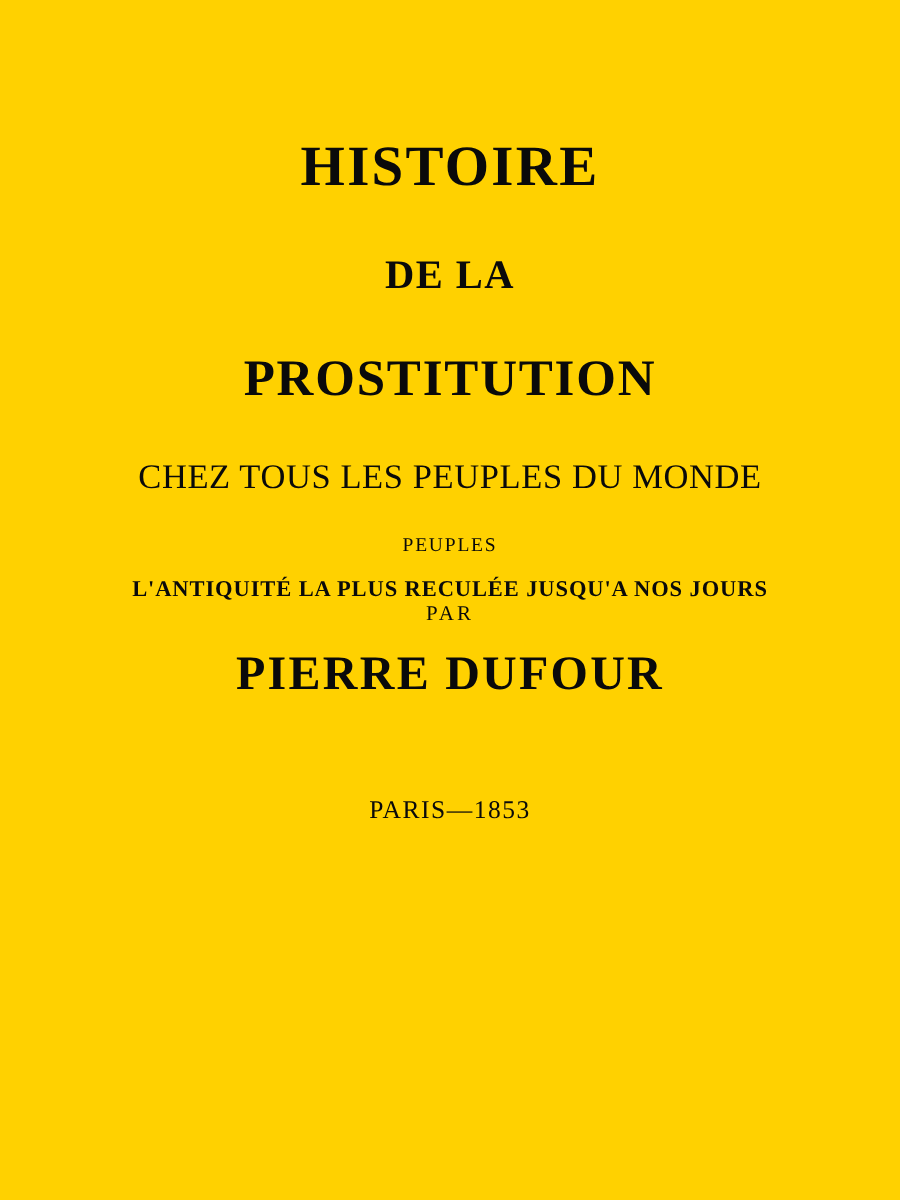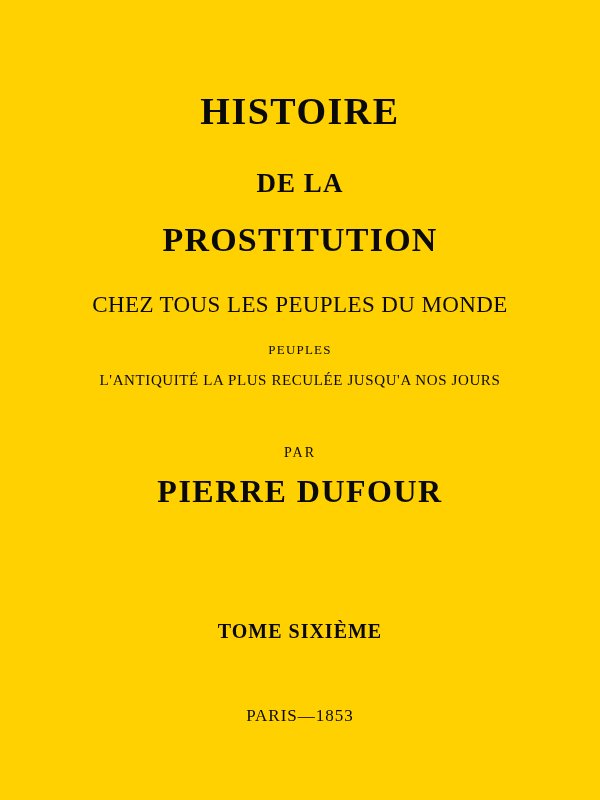--- a/index.html
+++ b/index.html
@@ -36,45 +36,45 @@
     font-size: 27px;
     font-weight: bold;
     letter-spacing: 1px;
     margin-top: 38px;
     text-align: right;
   }
   .title-sub {
     font-size: 34px;
     font-weight: bold;
     letter-spacing: 1.2px;
-    margin-top: 22px;
+    margin-top: 35px;
     text-align: center;
   }
   .subtitle-line {
     font-size: 23px;
     letter-spacing: 0.4px;
     margin-top: 33px;
     text-align: right;
   }
   .depuis {
     font-size: 13px;
     letter-spacing: 1.2px;
     margin-top: 24px;
     text-align: center;
   }
   .antiquite {
     font-size: 15px;
     letter-spacing: 0.6px;
     margin-top: 14px;
     text-align: center;
+    font-weight: bold;
   }
   .par {
     font-size: 14px;
     letter-spacing: 2px;
-    margin-top: 56px;
   }
   .author {
     font-size: 32px;
     font-weight: bold;
     letter-spacing: 1.5px;
     margin-top: 12px;
     text-align: center;
   }
   .tome {
     font-size: 20px;
@@ -95,15 +95,14 @@
 
 <div class="page">
   <div class="title-main">HISTOIRE</div>
   <div class="title-de-la">DE LA</div>
   <div class="title-sub">PROSTITUTION</div>
   <div class="subtitle-line">CHEZ TOUS LES PEUPLES DU MONDE</div>
   <div class="depuis">PEUPLES</div>
   <div class="antiquite">L'ANTIQUITÉ LA PLUS RECULÉE JUSQU'A NOS JOURS</div>
   <div class="par">PAR</div>
   <div class="author">PIERRE DUFOUR</div>
-  <div class="tome">TOME SIXIÈME</div>
   <div class="imprint">PARIS—1853</div>
 </div>
 
 </body></html>

